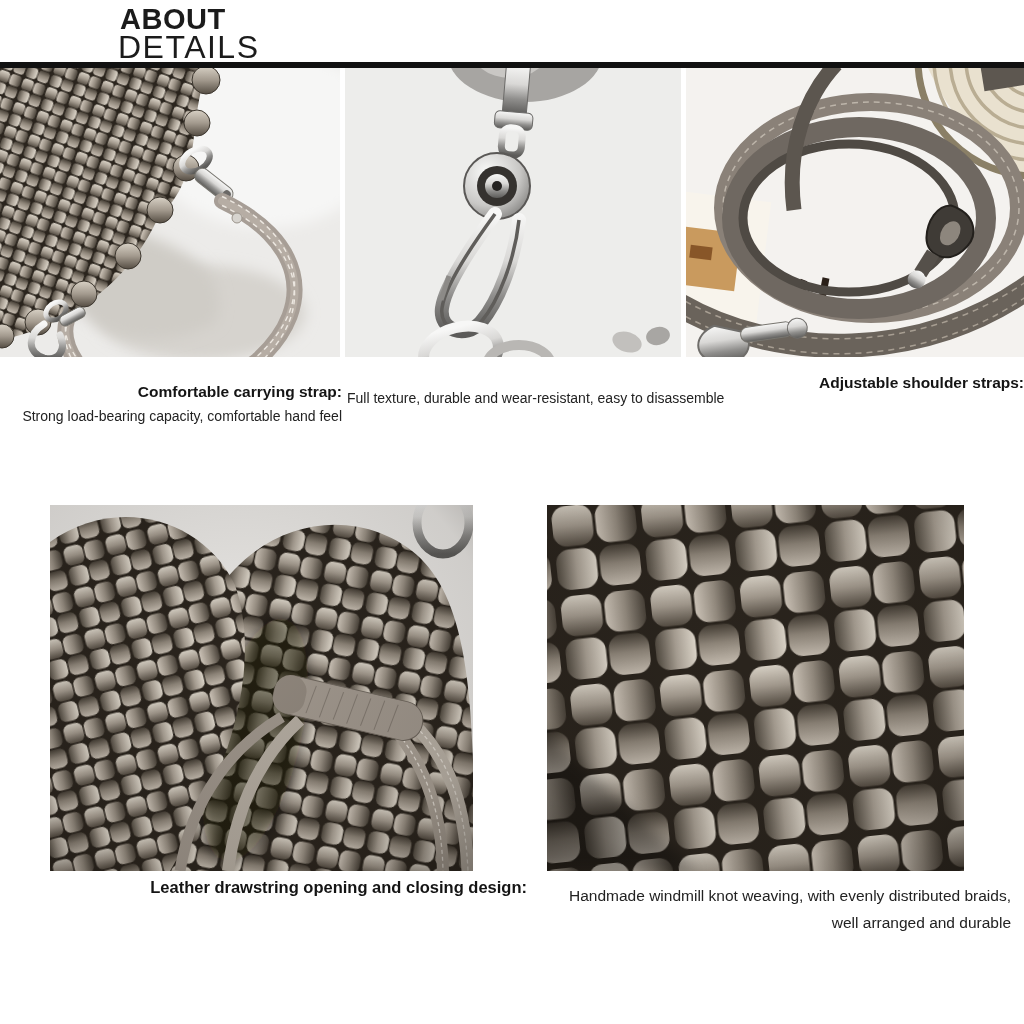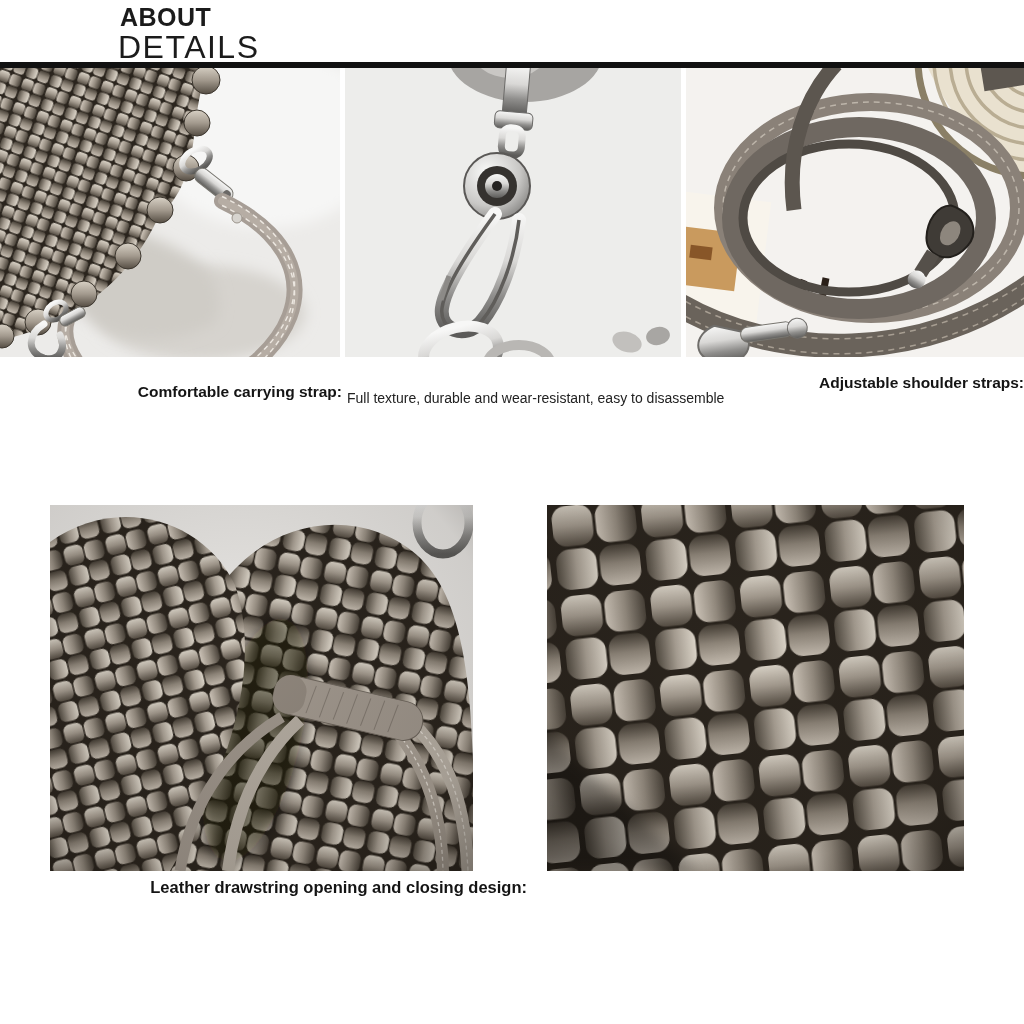--- a/index.html
+++ b/index.html
@@ -1,18 +1,18 @@
 <!DOCTYPE html>
 <html><head>
 <meta charset="utf-8">
 <style>
   html,body{margin:0;padding:0;background:#ffffff;font-family:"Liberation Sans",sans-serif;color:#1b1b1b;}
   .page{position:relative;width:1024px;height:1024px;background:#fff;overflow:hidden;}
 
-  .hdr-title{position:absolute;left:120px;top:3px;font-size:25px;font-weight:700;letter-spacing:.5px;}
+  .hdr-title{position:absolute;left:120px;top:3px;font-size:29px;font-weight:700;letter-spacing:.5px;}
   .hdr-sub{position:absolute;left:118px;top:29px;font-size:32px;font-weight:400;letter-spacing:1.5px;}
   .divider{position:absolute;left:0;top:62px;width:1024px;height:6px;background:#111;}
 
   .photo{position:absolute;overflow:hidden;background:#ebeae8;}
   .photo svg{display:block;width:100%;height:100%;}
   #p1{left:0;top:68px;width:340px;height:289px;}
   #p2{left:345px;top:68px;width:336px;height:289px;}
   #p3{left:686px;top:68px;width:338px;height:289px;}
   #p4{left:50px;top:505px;width:423px;height:366px;}
   #p5{left:547px;top:505px;width:417px;height:366px;}
@@ -208,20 +208,21 @@
       <g transform="rotate(-8 70 268)">
         <path d="M 30 252 C 8 258, 4 280, 26 288 C 50 296, 68 283, 60 263 Z" fill="url(#silver)" stroke="#6f6d6a" stroke-width="2"></path>
         <rect x="55" y="258" width="52" height="15" rx="7" fill="url(#silver)" stroke="#77756f"></rect>
         <circle cx="112" cy="266" r="10" fill="url(#silver)" stroke="#6f6d6a"></circle>
       </g>
     </svg>
   </div>
 
   <div class="cap" id="c1">
     <h3>Comfortable carrying strap:</h3>
+    <p>Strong load-bearing capacity, comfortable hand feel</p>
   </div>
   <div class="cap" id="c2">
     <p>Full texture, durable and wear-resistant, easy to disassemble</p>
   </div>
   <div class="cap" id="c3">
     <h3>Adjustable shoulder straps:</h3>
   </div>
 
   <div class="photo" id="p4">
     <svg viewBox="0 0 423 366" preserveAspectRatio="none">
@@ -260,15 +261,16 @@
       <rect width="417" height="366" fill="url(#weaveL)"></rect>
       <path d="M -10 220 L 150 366 L -10 366 Z" fill="rgba(10,8,6,.3)" filter="url(#soft)"></path>
       <rect width="417" height="366" fill="url(#vign)"></rect>
     </svg>
   </div>
 
   <div class="cap capL" id="c4">
     <h3>Leather drawstring opening and closing design:</h3>
   </div>
   <div class="cap capL" id="c5">
+    <p>Handmade windmill knot weaving, with evenly distributed braids, well arranged and durable</p>
   </div>
 
 </div>
 
 </body></html>

